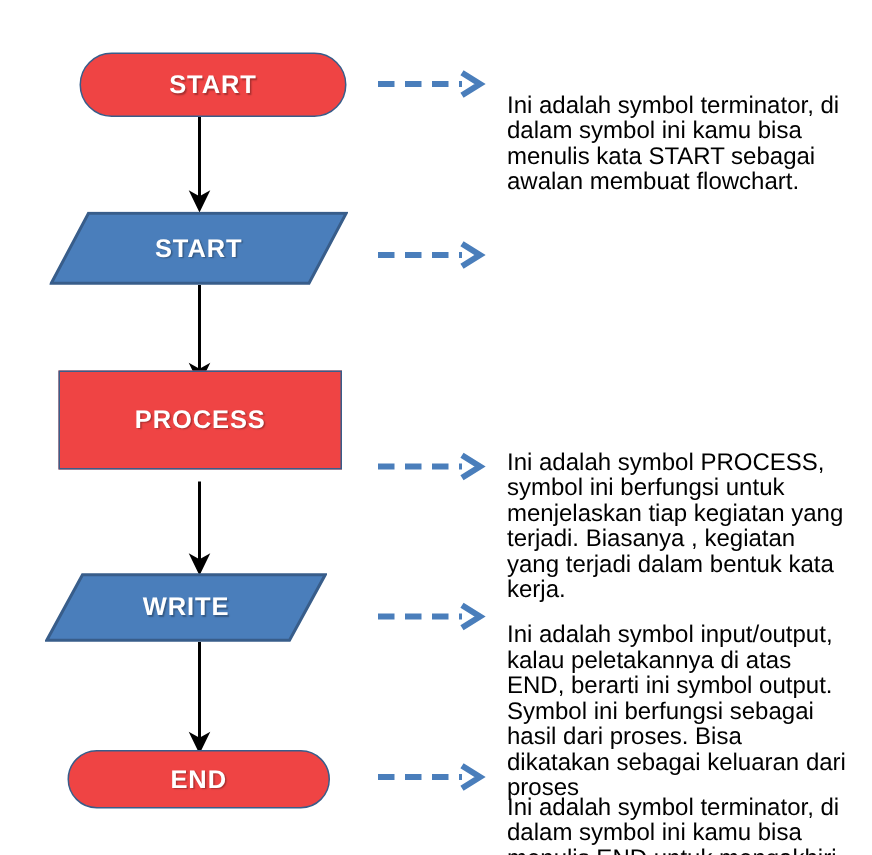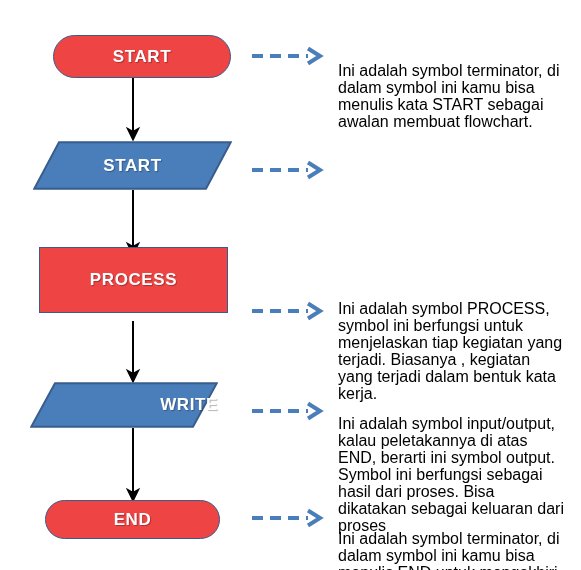--- a/index.html
+++ b/index.html
@@ -125,21 +125,21 @@
   </div>
 
   <div class="node rect" style="left:39px; top:247px; width:189px; height:66px;">
     <span>PROCESS</span>
   </div>
 
   <div class="node io" style="left:30px; top:382px; width:188px; height:46px;">
     <svg class="io-shape" viewBox="0 0 188 46" preserveAspectRatio="none">
       <polygon points="25,1.2 186.8,1.2 163,44.8 1.2,44.8" fill="#4a7ebb" stroke="#385d8a" stroke-width="2"></polygon>
     </svg>
-    <div style="position:absolute;left:0;top:0;width:100%;height:100%;display:flex;align-items:center;justify-content:flex-end;">
+    <div style="position:absolute;left:0;top:0;width:100%;height:100%;display:flex;align-items:center;justify-content:center;">
       <span class="io-label">WRITE</span>
     </div>
   </div>
 
   <div class="node terminator" style="left:45px; top:500px; width:175px; height:39px;align-items:center;">
     <span>END</span>
   </div>
 
   <svg class="dashed-arrow" style="left:250px; top:45px; width:76px; height:22px;" viewBox="0 0 76 22">
     <line x1="2" y1="11" x2="58" y2="11" stroke="#4a7ebb" stroke-width="4" stroke-dasharray="11,7"></line>

